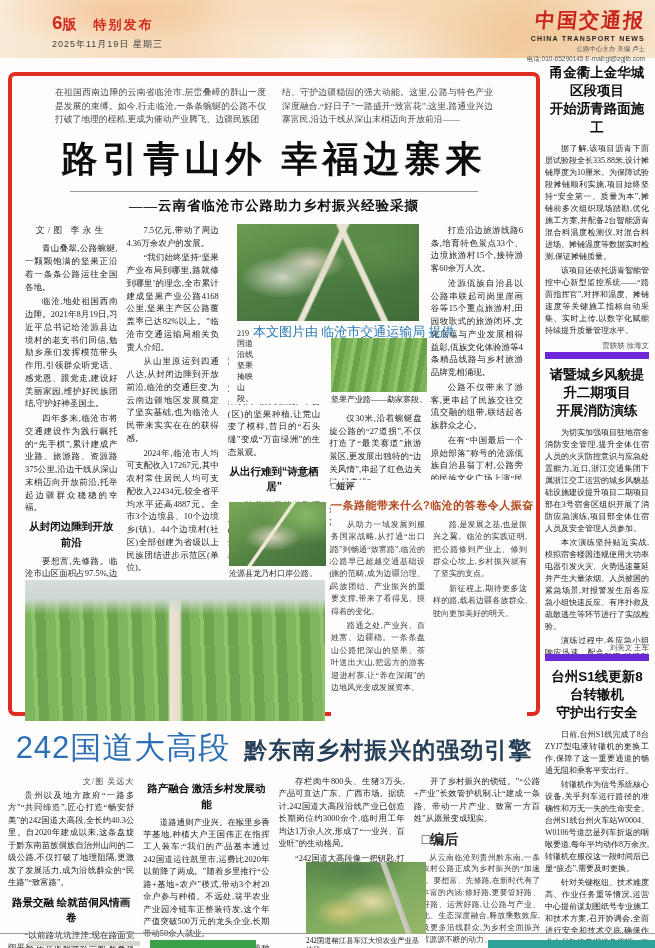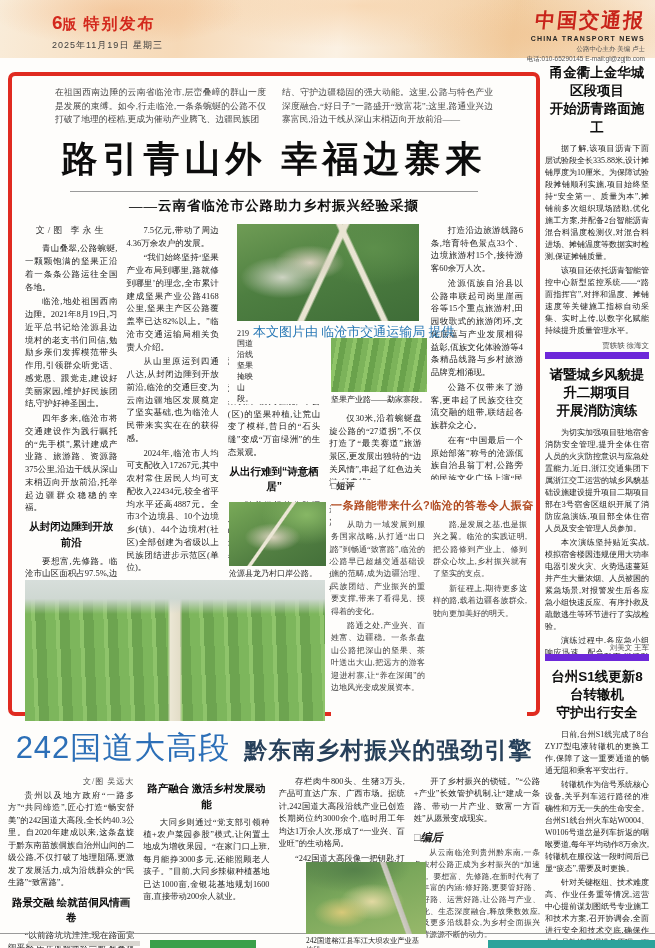--- a/index.html
+++ b/index.html
@@ -10,21 +10,21 @@
   
   .masthead{position:absolute;left:0;top:0;width:655px;height:58px;
     background:
       radial-gradient(ellipse 180px 50px at 18% 20%, rgba(240,170,110,.45), transparent 70%),
       radial-gradient(ellipse 260px 60px at 55% 10%, rgba(246,200,150,.55), transparent 70%),
       radial-gradient(ellipse 220px 55px at 85% 60%, rgba(238,180,120,.35), transparent 70%),
       linear-gradient(100deg,#f9ecd9 0%,#f6d9b7 28%,#fbf1e3 52%,#f2cfa4 78%,#f9e9d5 100%);}
   .badge-wrap{position:absolute;left:52px;top:12px;}
   .badge-num{font-size:19px;font-weight:bold;color:#d3281c;}
   .badge-char{font-size:14px;font-weight:bold;color:#d3281c;}
-  .badge-section{font-size:16px;font-weight:bold;color:#d3281c;margin-left:7px;letter-spacing:2px;}
+  .badge-section{font-size:13px;font-weight:bold;color:#d3281c;margin-left:17px;letter-spacing:2px;}
   .mast-date{font-size:9px;color:#3b3b3b;margin-top:4px;letter-spacing:1px;}
   .brand-wrap{position:absolute;right:10px;top:7px;text-align:right;}
   .brand-cn{font-size:20px;font-weight:900;color:#c8231a;letter-spacing:2px;transform:skewX(-6deg);}
   .brand-en{font-size:7px;letter-spacing:1.2px;color:#262626;font-weight:bold;margin-top:1px;}
   .brand-dept{font-size:6.5px;color:#555;margin-top:3px;}
   .brand-contact{font-size:6.5px;color:#555;margin-top:1px;}
 
   
   .left-region{position:absolute;left:8px;top:72px;width:532px;}
   .red-box{border:4px solid #e02b20;border-radius:7px;background:#fefdfb;
@@ -92,22 +92,22 @@
           font-family:"Liberation Sans","DejaVu Sans",sans-serif;}
   .b-rest{font-size:23px;font-weight:900;color:#27405a;letter-spacing:1px;margin-left:10px;
           font-family:"Liberation Sans","DejaVu Sans",sans-serif;}
   .b-body{position:relative;height:178px;}
   .b-cols{display:flex;gap:9px;height:178px;}
   .bcol{flex:1;font-size:8.3px;line-height:1.5;text-align:justify;overflow:hidden;height:178px;}
   .b-byline{text-align:right;font-size:8px;color:#444;text-indent:0;margin-bottom:2px;letter-spacing:1px;}
   .b-photo{left:298px;top:86px;width:120px;}
   .b-cap{font-size:7.3px;color:#222;margin-top:2px;line-height:1.3;}
   .b-credit{font-size:7.3px;color:#555;text-align:right;}
-  .ed-label{font-size:11px;font-weight:bold;color:#222;margin:3px 0 2px;
-            font-family:"Liberation Sans","DejaVu Sans",sans-serif;font-style:italic;}
+  .ed-label{font-size:14px;font-weight:bold;color:#222;margin:3px 8px 2px;
+            font-family:"Liberation Sans","DejaVu Sans",sans-serif;}
   .ed p{font-size:7.8px;color:#3a3a3a;}
 
   
   .sidebar{position:absolute;left:545px;top:62px;width:104px;height:872px;}
   .sb{height:290px;overflow:hidden;position:relative;}
   .sb + .sb{border-top:7px solid #6d28d9;padding-top:5px;}
   .sb h3{font-family:"Liberation Sans","DejaVu Sans",sans-serif;font-size:13.5px;font-weight:bold;
          line-height:1.35;text-align:center;margin:2px 0 6px;color:#0e0e0e;}
   .sb p{font-size:8px;line-height:1.5;text-align:justify;color:#222;}
   .sb-byline{position:absolute;bottom:1px;right:0;font-size:7.5px;color:#555;background:#fefdfb;padding-left:8px;}
@@ -255,20 +255,21 @@
             <p>贵州以及地方政府“一路多方”“共同缔造”,匠心打造“畅安舒美”的242国道大高段,全长约40.3公里。自2020年建成以来,这条盘旋于黔东南苗族侗族自治州山间的二级公路,不仅打破了地理阻隔,更激发了发展活力,成为沿线群众的“民生路”“致富路”。</p>
           </div>
         <h4 class="subhead">路景交融 绘就苗侗风情画卷</h4>
         <div>
             <p>“以前路坑坑洼洼,现在路面宽阔平整,民居风貌焕然一新,村寨越来越美。”沿线村民的感受,是大高段“建管养运”一体化成效的生动注脚。这条公路串起沿线苗侗村寨的特色风情,成为展示黔东南民族文化的重要窗口。</p>
           </div>
       </div>
       <div class="bcol">
         <h4 class="subhead">路产融合 激活乡村发展动能</h4>
         <div>
+            <p>道路通则产业兴。在猴里乡香芋基地,种植大户王国伟正在指挥工人装车:“我们的产品基本通过242国道运往凯里市,运费比2020年以前降了两成。”随着乡里推行“公路+基地+农户”模式,带动3个村20余户参与种植。不远处,翁平农业产业园冷链车正整装待发,这个年产值突破500万元的龙头企业,长期带动50余人就业。</p>
             <p>大同乡则通过“党支部引领种植+农户菜园参股”模式,让闲置土地成为增收果园。“在家门口上班,每月能挣3000多元,还能照顾老人孩子。”目前,大同乡辣椒种植基地已达1000亩,金银花基地规划1600亩,直接带动200余人就业。</p>
           </div>
       </div>
       <div class="bcol">
         <div>
             <p>存栏肉牛800头、生猪3万头,产品可直达广东、广西市场。据统计,242国道大高段沿线产业已创造长期岗位约3000余个,临时用工年均达1万余人次,形成了“一业兴、百业旺”的生动格局。</p>
             <p>“242国道大高段像一把钥匙,打</p>
           </div>
       </div>
       <div class="bcol">

